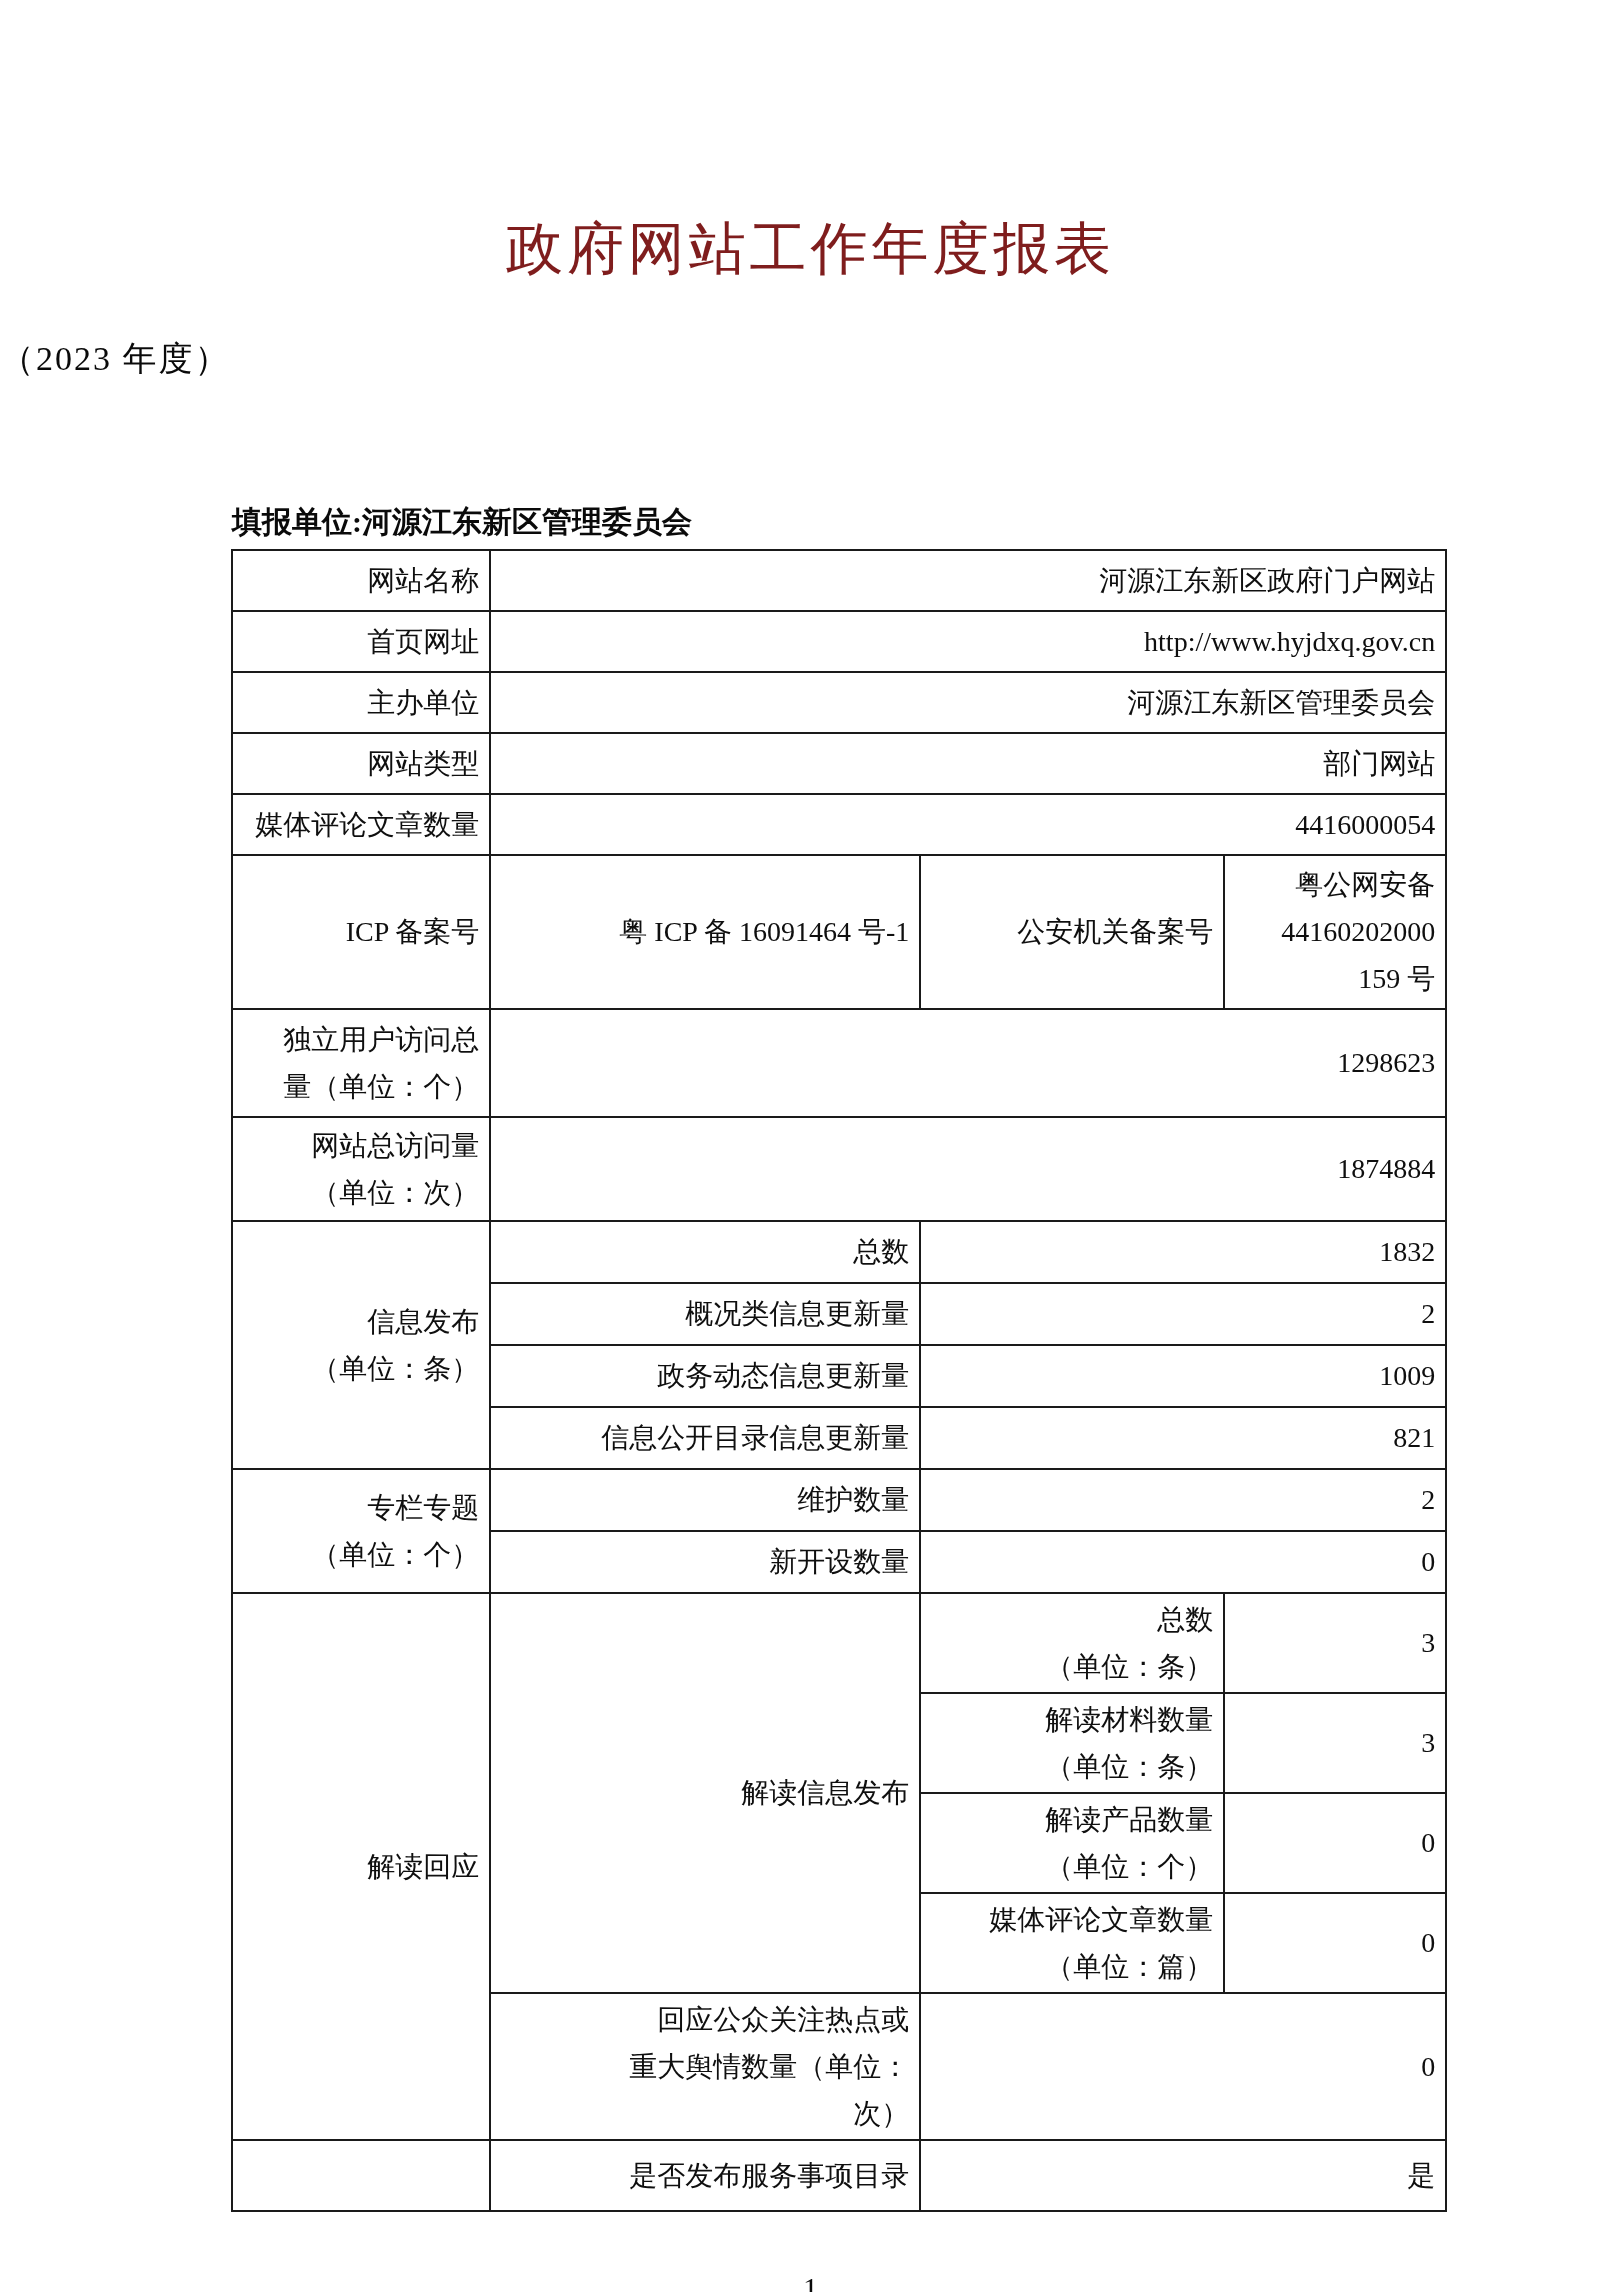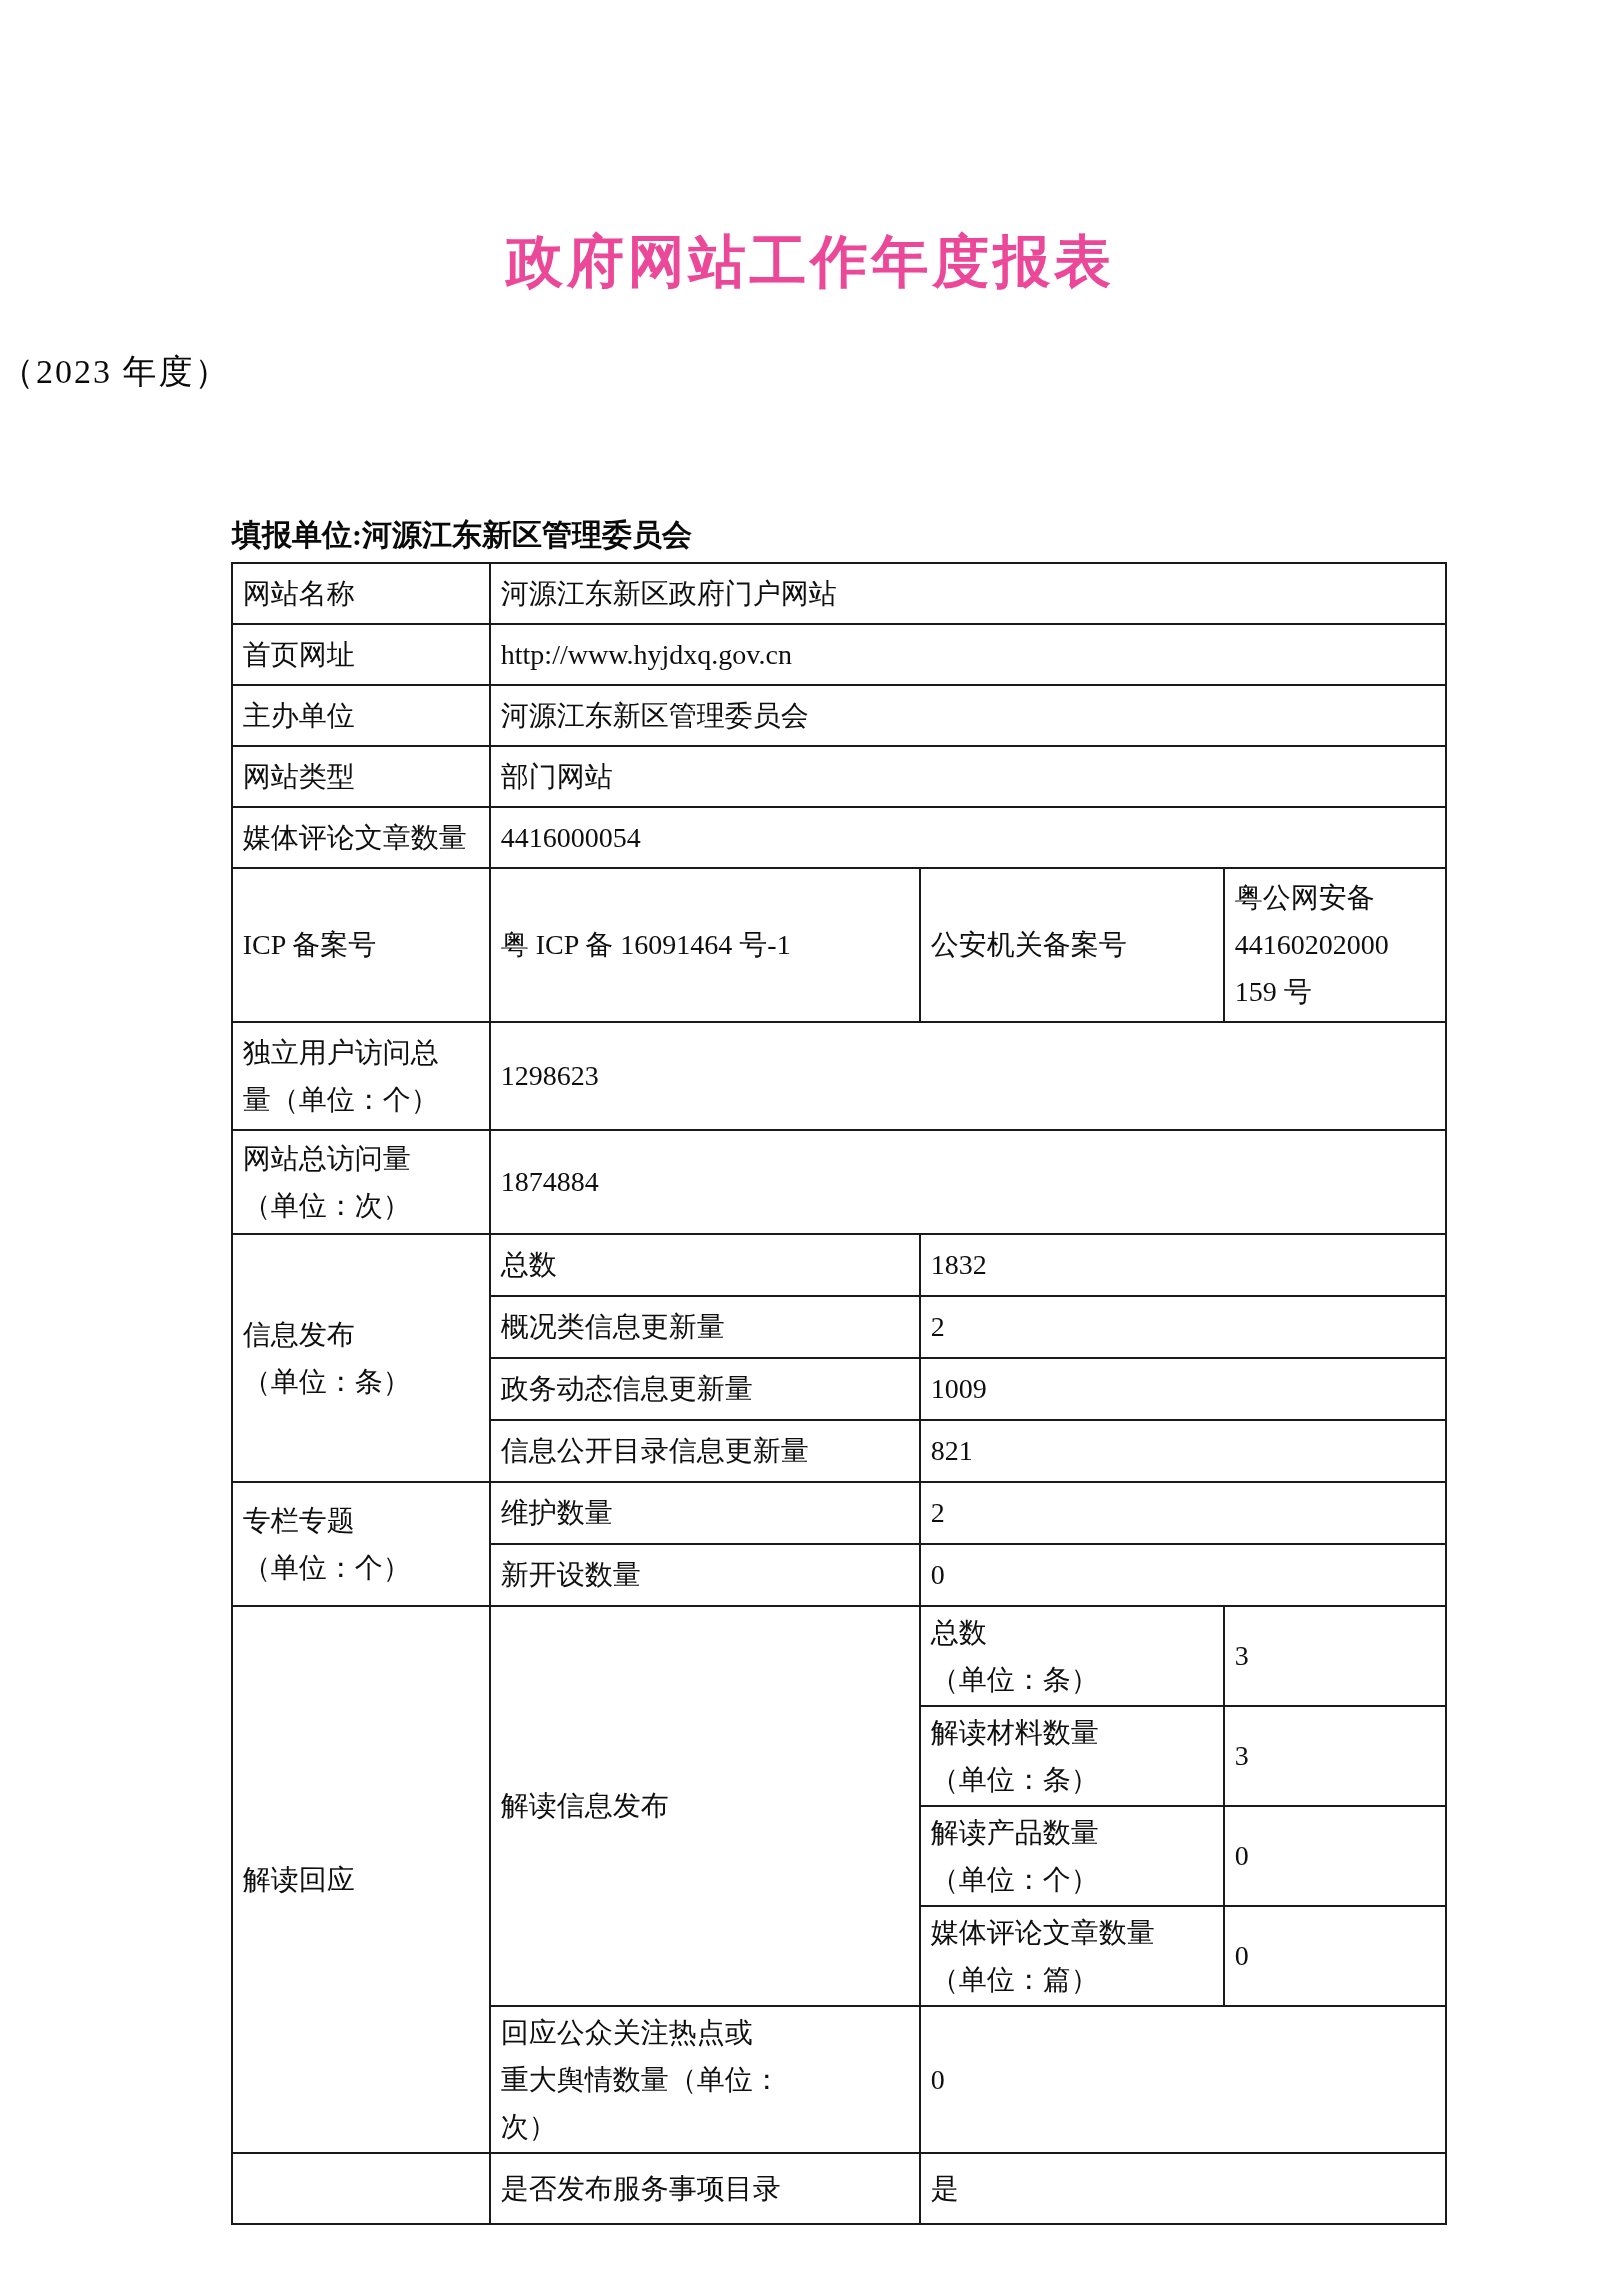--- a/index.html
+++ b/index.html
@@ -6,29 +6,29 @@
   .page{
     position:relative;
     width:1621px;
     height:2293px;
     background:#ffffff;
     color:#111;
     font-family:"Liberation Serif","DejaVu Serif",serif;
     overflow:hidden;
   }
   .doc-title{
-    margin:17px;
+    margin:4px;
     padding-top:216px;
     text-align:center;
     font-family:"Liberation Sans","DejaVu Sans",sans-serif;
-    font-weight:bold;
+    font-weight:normal;
     font-size:57px;
     line-height:1;
     letter-spacing:3.9px;
-    color:#ec4899;
+    color:#7f1d1d;
   }
   .doc-subtitle{
     margin-top:65px;
     text-align:left;
     font-size:34px;
     line-height:1;
     letter-spacing:2px;
     color:#0a0a0a;
   }
   .reporting-unit{
@@ -41,21 +41,21 @@
   }
   table.report{
     margin:11.8px 0 0 231px;
     width:1213px;
     table-layout:fixed;
     border-collapse:collapse;
     border:2.9px solid #1a1a1a;
   }
   table.report td{
     border:2px solid #1a1a1a;
-    text-align:left;
+    text-align:right;
     vertical-align:middle;
     font-size:28px;
     line-height:47px;
     padding:2px 9.8px;
     overflow:hidden;
     color:#0f0f0f;
   }
   td.pre{white-space:pre-line;}
   
   tr.h56 td{height:55px;}

